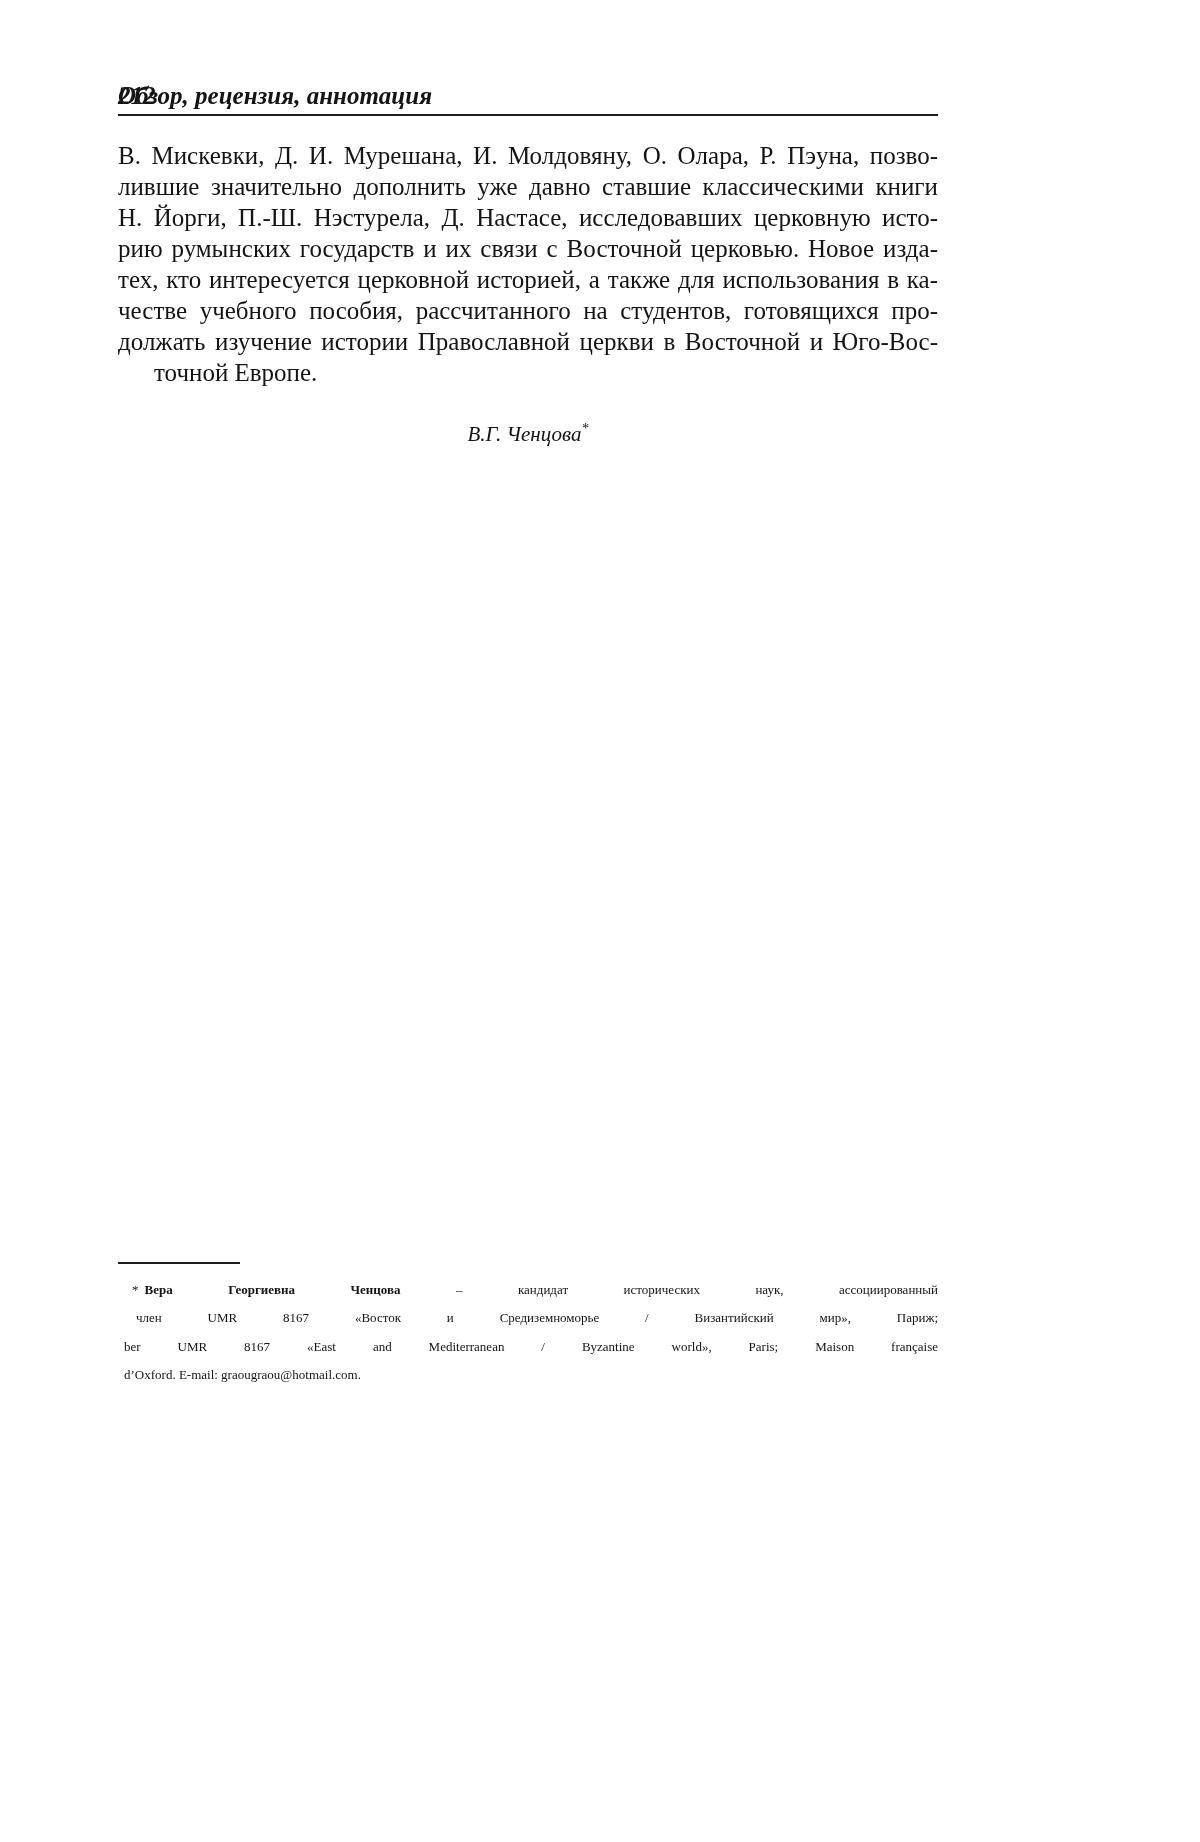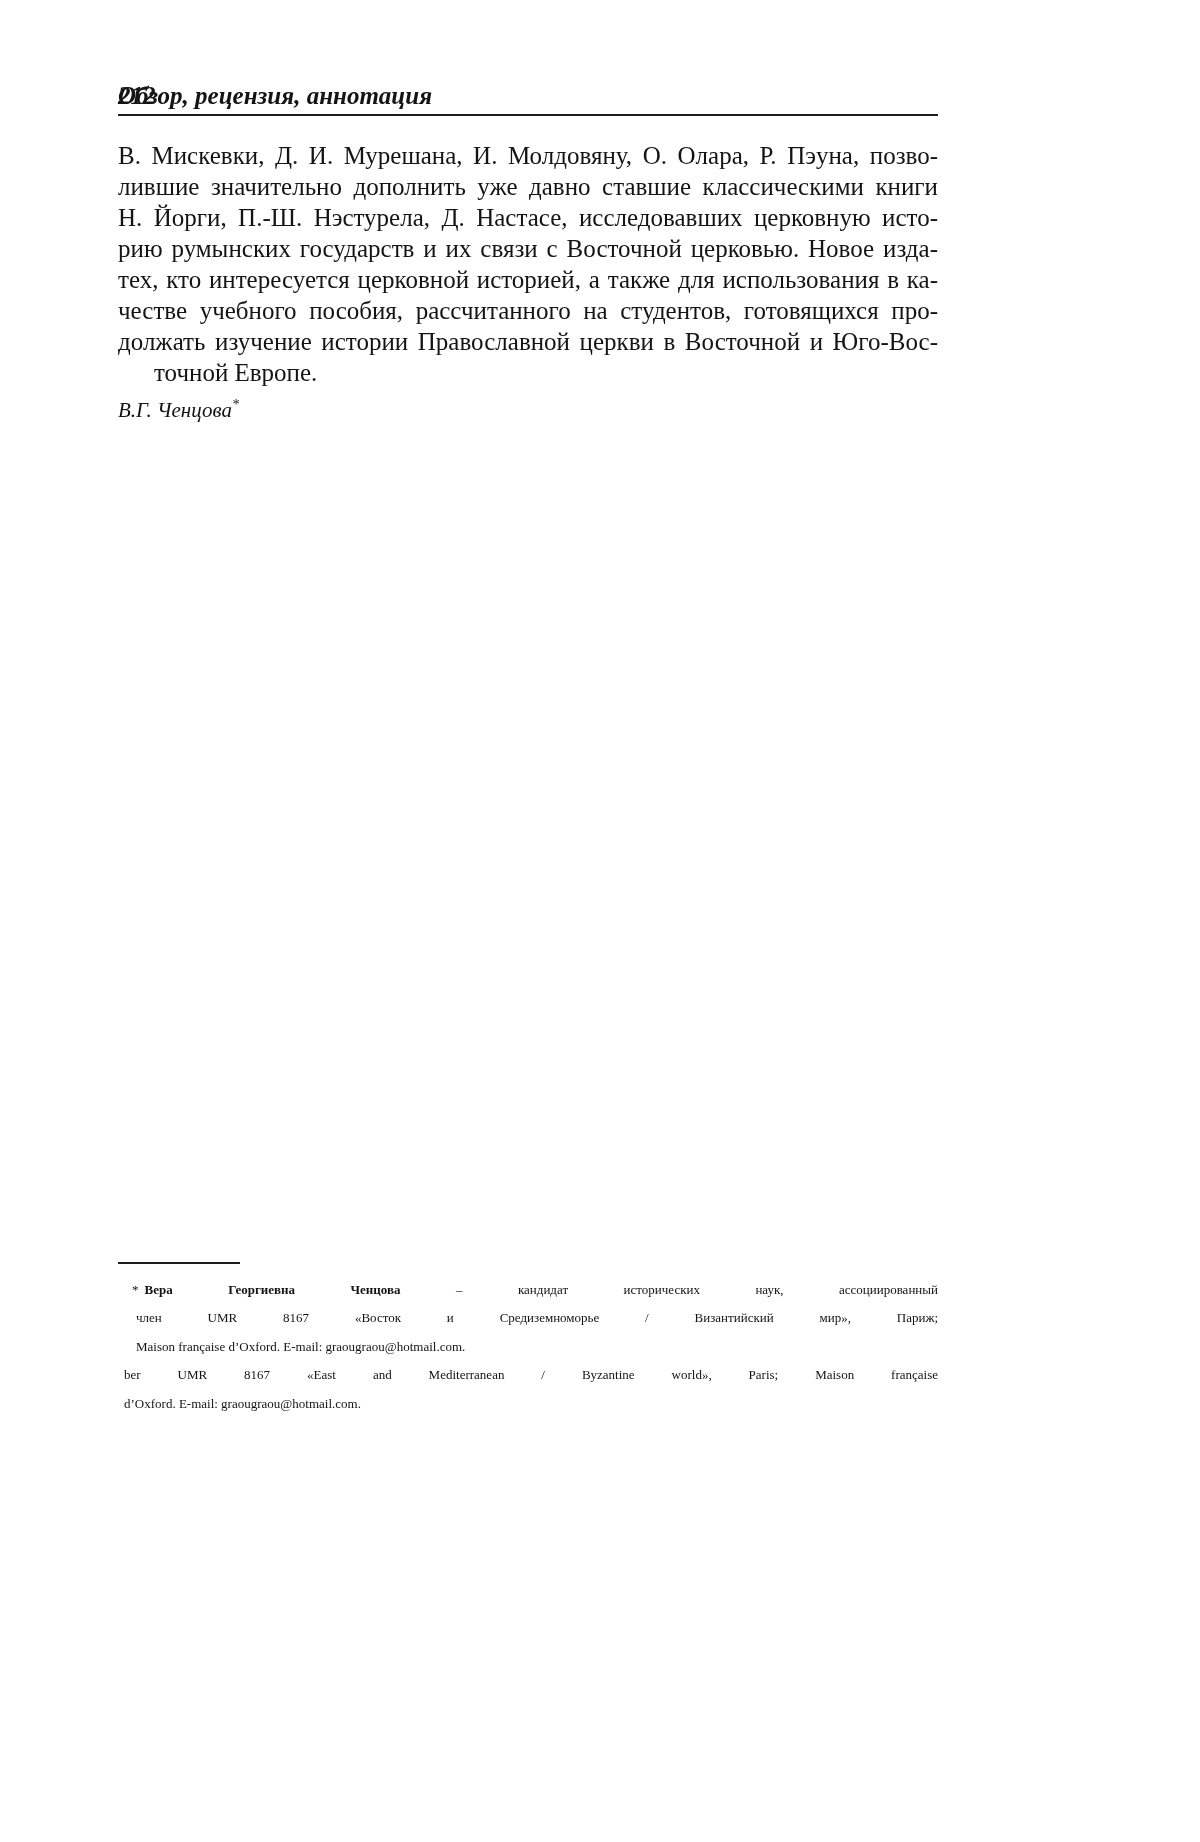--- a/index.html
+++ b/index.html
@@ -53,24 +53,24 @@
   .jline {
     text-align: justify;
     text-align-last: justify;
   }
   .lline {
     text-align: left;
     margin-left: 36px;
   }
   
   .signature {
-    top: 398px;
+    top: 422px;
     font-size: 21px;
     font-style: italic;
-    text-align: left;
+    text-align: center;
   }
   .signature sup {
     font-size: 14px;
     line-height: 0;
   }
   
   .footnote-area {
     top: 1262px;
     font-size: 13px;
     line-height: 28.5px;
@@ -128,19 +128,18 @@
     <span>В.Г. Ченцова</span><sup>*</sup>
   </div>
 
   <div class="content footnote-area">
     <div class="footnote-rule"></div>
 
     <div class="fn-line fn-first fn-just">
       <span class="fn-marker">*</span><b>Вера Георгиевна Ченцова</b><span> – кандидат исторических наук, ассоциированный</span>
     </div>
     <div class="fn-line fn-just">член UMR 8167 «Восток и Средиземноморье / Византийский мир», Париж;</div>
-    <div class="fn-line fn-left">Maison française d’Oxford. E-mail: graougraou@hotmail.com.</div>
 
     <div class="fn-line fn-en-cont fn-just">ber UMR 8167 «East and Mediterranean / Byzantine world», Paris; Maison française</div>
     <div class="fn-line fn-en-cont fn-left">d’Oxford. E-mail: graougraou@hotmail.com.</div>
   </div>
 
 </div>
 
 </body></html>

